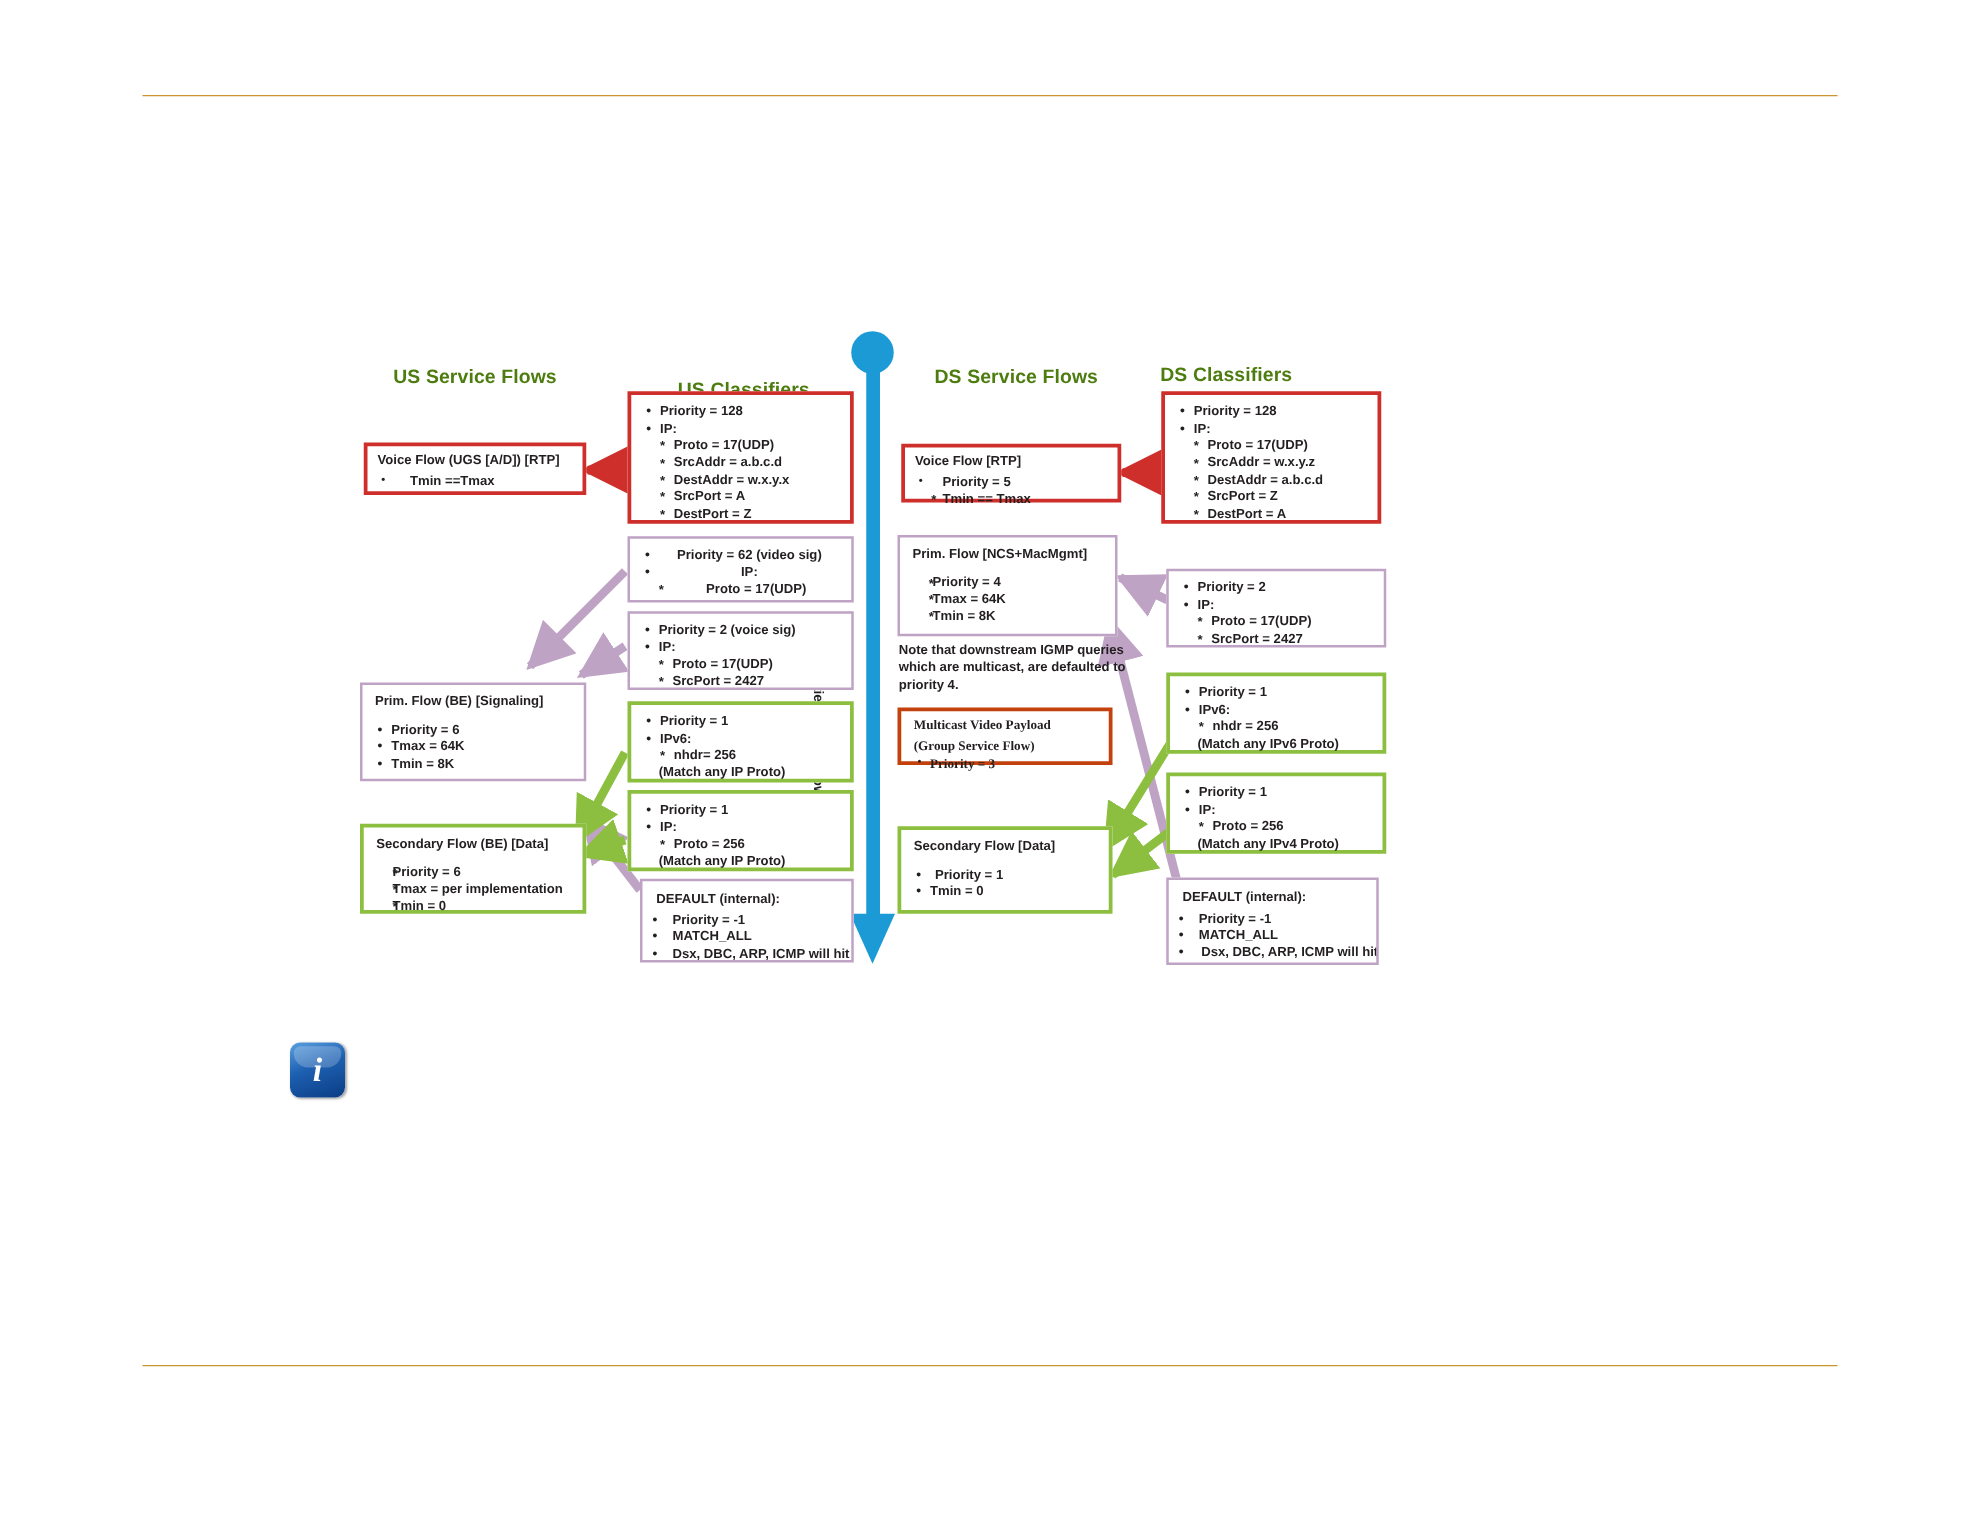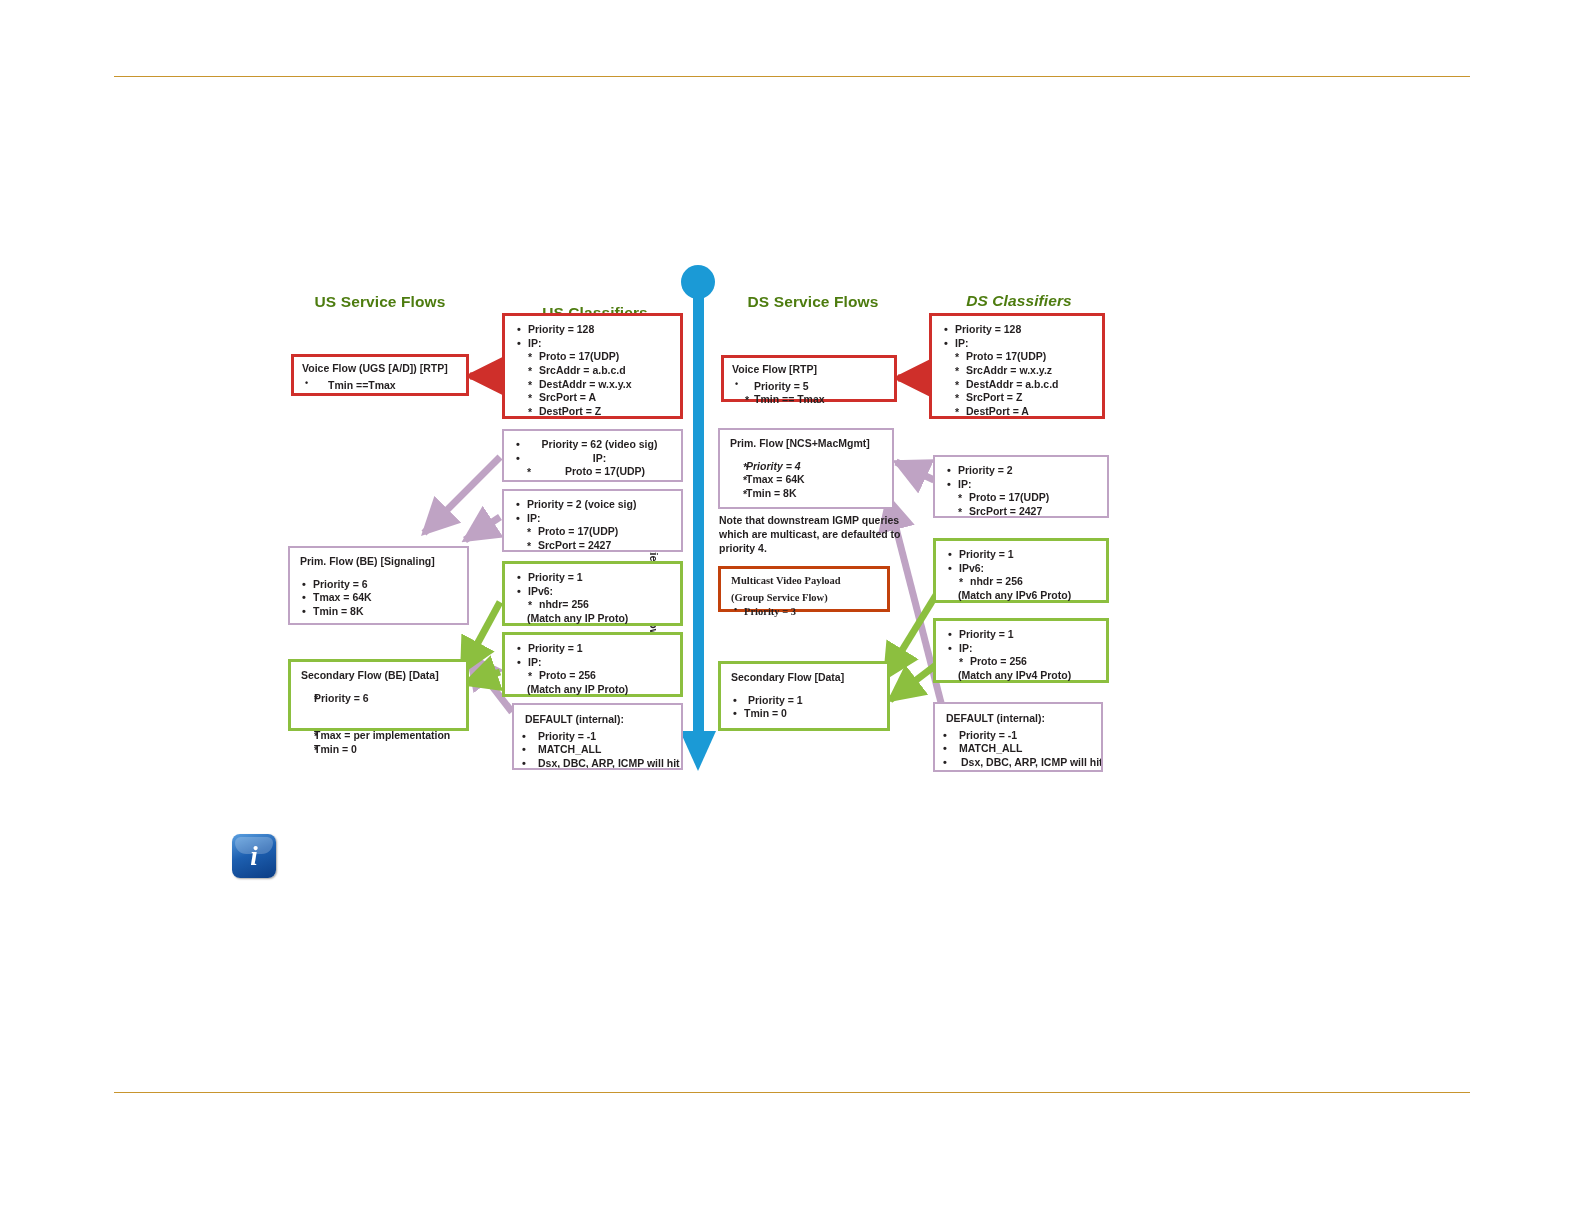--- a/index.html
+++ b/index.html
@@ -128,21 +128,21 @@
     <path d="M946,722 L888,497" stroke="#bfa3c4" stroke-width="7" fill="none" marker-end="url(#ah-purple)"></path>
 
     <path d="M936,595 L885,678" stroke="#8cbf3f" stroke-width="7" fill="none" marker-end="url(#ah-green)"></path>
 
     <path d="M936,665 L890,700" stroke="#8cbf3f" stroke-width="7" fill="none" marker-end="url(#ah-green)"></path>
   </svg>
 
   <div class="col-title" style="left:300px;top:293px;width:160px;">US Service Flows</div>
   <div class="col-title" style="left:515px;top:304px;width:160px;">US Classifiers</div>
   <div class="col-title" style="left:728px;top:293px;width:170px;">DS Service Flows</div>
-  <div class="col-title" style="left:934px;top:292px;width:170px;font-style:italic;">DS Classifiers</div>
+  <div class="col-title" style="left:896px;top:292px;width:170px;">DS Classifiers</div>
 
   <div id="priority-axis">
     <div class="circ"></div>
     <div class="shaft"></div>
     <div class="head"></div>
   </div>
   <div id="priority-label">Priorities:  High to Low</div>
 
   <div class="box red" style="left:291px;top:354px;width:178px;height:42px;">
     <div class="inner" style="padding:5px 6px 4px 8px;">
@@ -159,21 +159,21 @@
       <div class="bul">Tmax = 64K</div>
       <div class="bul">Tmin = 8K</div>
     </div>
   </div>
 
   <div class="box green" style="left:288px;top:659px;width:181px;height:72px;">
     <div class="inner">
       <div class="hdline">Secondary Flow (BE) [Data]</div>
       <div class="gap"></div>
       <div class="star" style="padding-left:13px;">Priority = 6</div>
-      <div class="star" style="padding-left:13px;margin-top:24px;">Tmax = per implementation</div>
+      <div class="star" style="padding-left:13px;">Tmax = per implementation</div>
       <div class="star" style="padding-left:13px;">Tmin = 0</div>
     </div>
   </div>
 
   <div class="box red" style="left:502px;top:313px;width:181px;height:106px;">
     <div class="inner">
       <div class="bul">Priority = 128</div>
       <div class="bul">IP:</div>
       <div class="star">Proto = 17(UDP)</div>
       <div class="star">SrcAddr = a.b.c.d</div>
@@ -232,21 +232,21 @@
       <div class="hdline">Voice Flow [RTP]</div>
       <div class="bul dot-sm" style="padding-left:22px;">Priority = 5</div>
       <div class="star" style="padding-left:22px;">Tmin == Tmax</div>
     </div>
   </div>
 
   <div class="box purple" style="left:718px;top:428px;width:176px;height:81px;">
     <div class="inner">
       <div class="hdline">Prim. Flow [NCS+MacMgmt]</div>
       <div class="gap"></div>
-      <div class="star" style="padding-left:16px;font-style:italic;">Priority = 4</div>
+      <div class="star" style="padding-left:16px;">Priority = 4</div>
       <div class="star" style="padding-left:16px;">Tmax = 64K</div>
       <div class="star" style="padding-left:16px;">Tmin = 8K</div>
     </div>
   </div>
 
   <div class="note" style="left:719px;top:514px;width:182px;">Note that downstream IGMP queries which are multicast, are defaulted to priority 4.</div>
 
   <div class="box blue" style="left:718px;top:566px;width:172px;height:46px;">
     <div class="inner" style="padding:5px 6px 4px 10px;">
       <div class="hdline">Multicast Video Payload</div>

